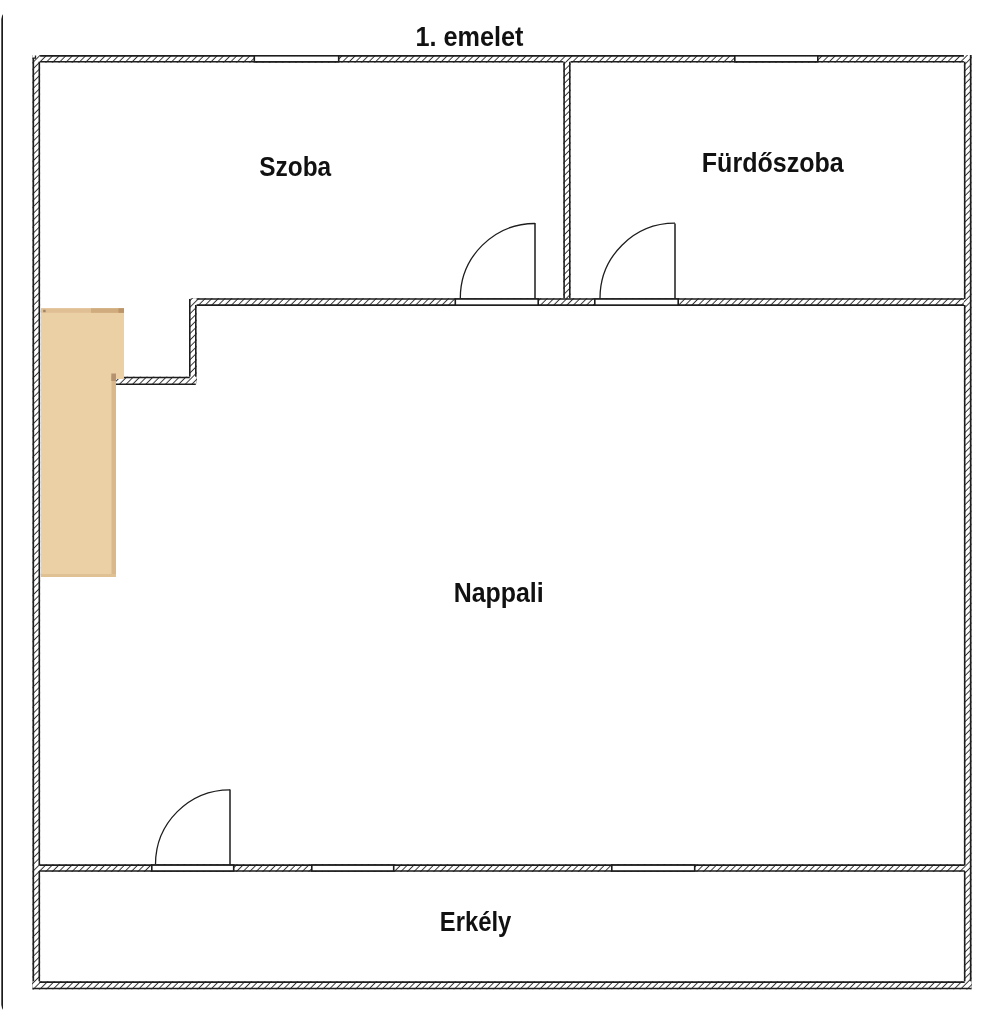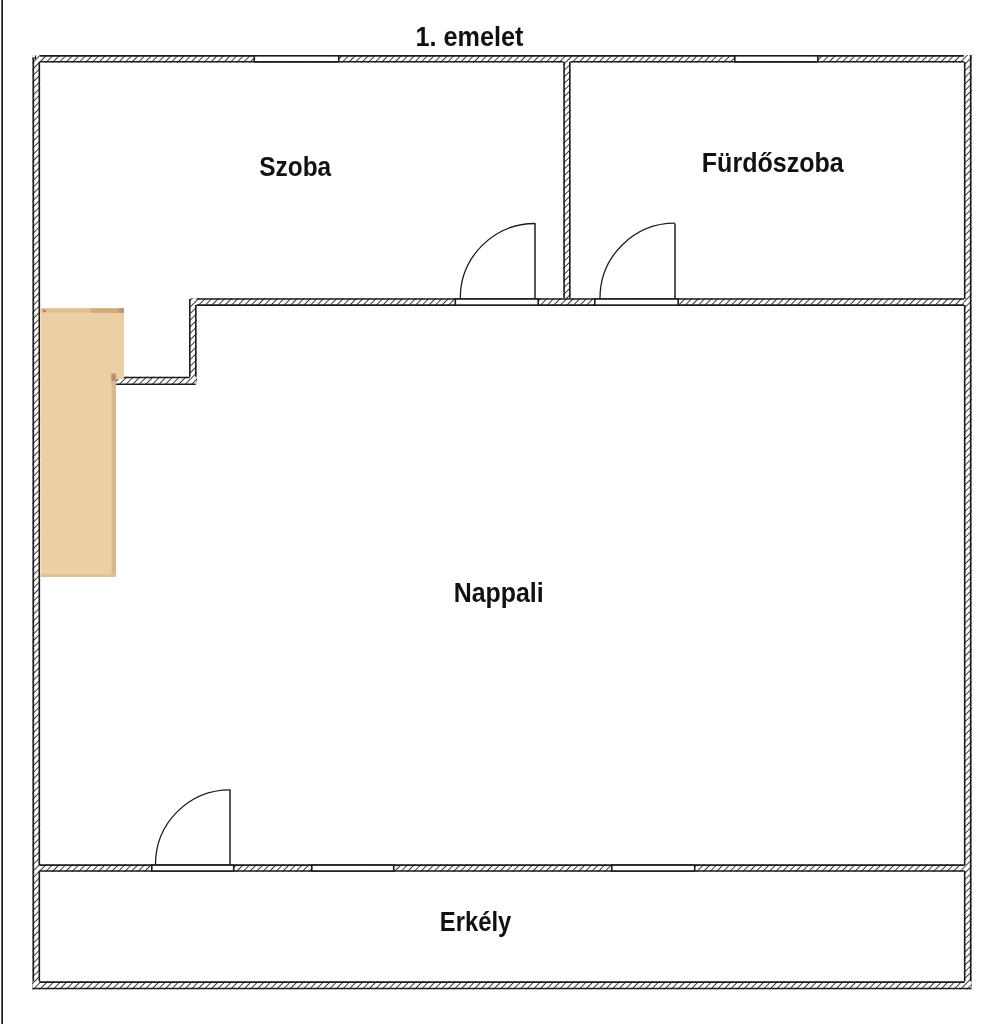--- a/index.html
+++ b/index.html
@@ -1,16 +1,16 @@
 <!DOCTYPE html>
 <html><head>
 <meta charset="utf-8">
 <style>
   html,body{margin:0;padding:0;background:#ffffff;}
-  #wrap{width:993px;height:1024px;position:relative;overflow:hidden;}
+  #wrap{width:993px;height:1024px;position:relative;overflow:hidden;border-radius:26px;}
   svg{display:block;}
   text{font-family:"Liberation Sans", sans-serif;font-weight:bold;fill:#111111;}
 </style>
 </head>
 <body>
 <div id="wrap">
 <svg width="993" height="1024" viewBox="0 0 993 1024">
 <defs>
   <pattern id="hatch" width="4.65" height="4.65" patternUnits="userSpaceOnUse" patternTransform="rotate(45)">
     <rect width="4.65" height="4.65" fill="#ffffff"></rect>

